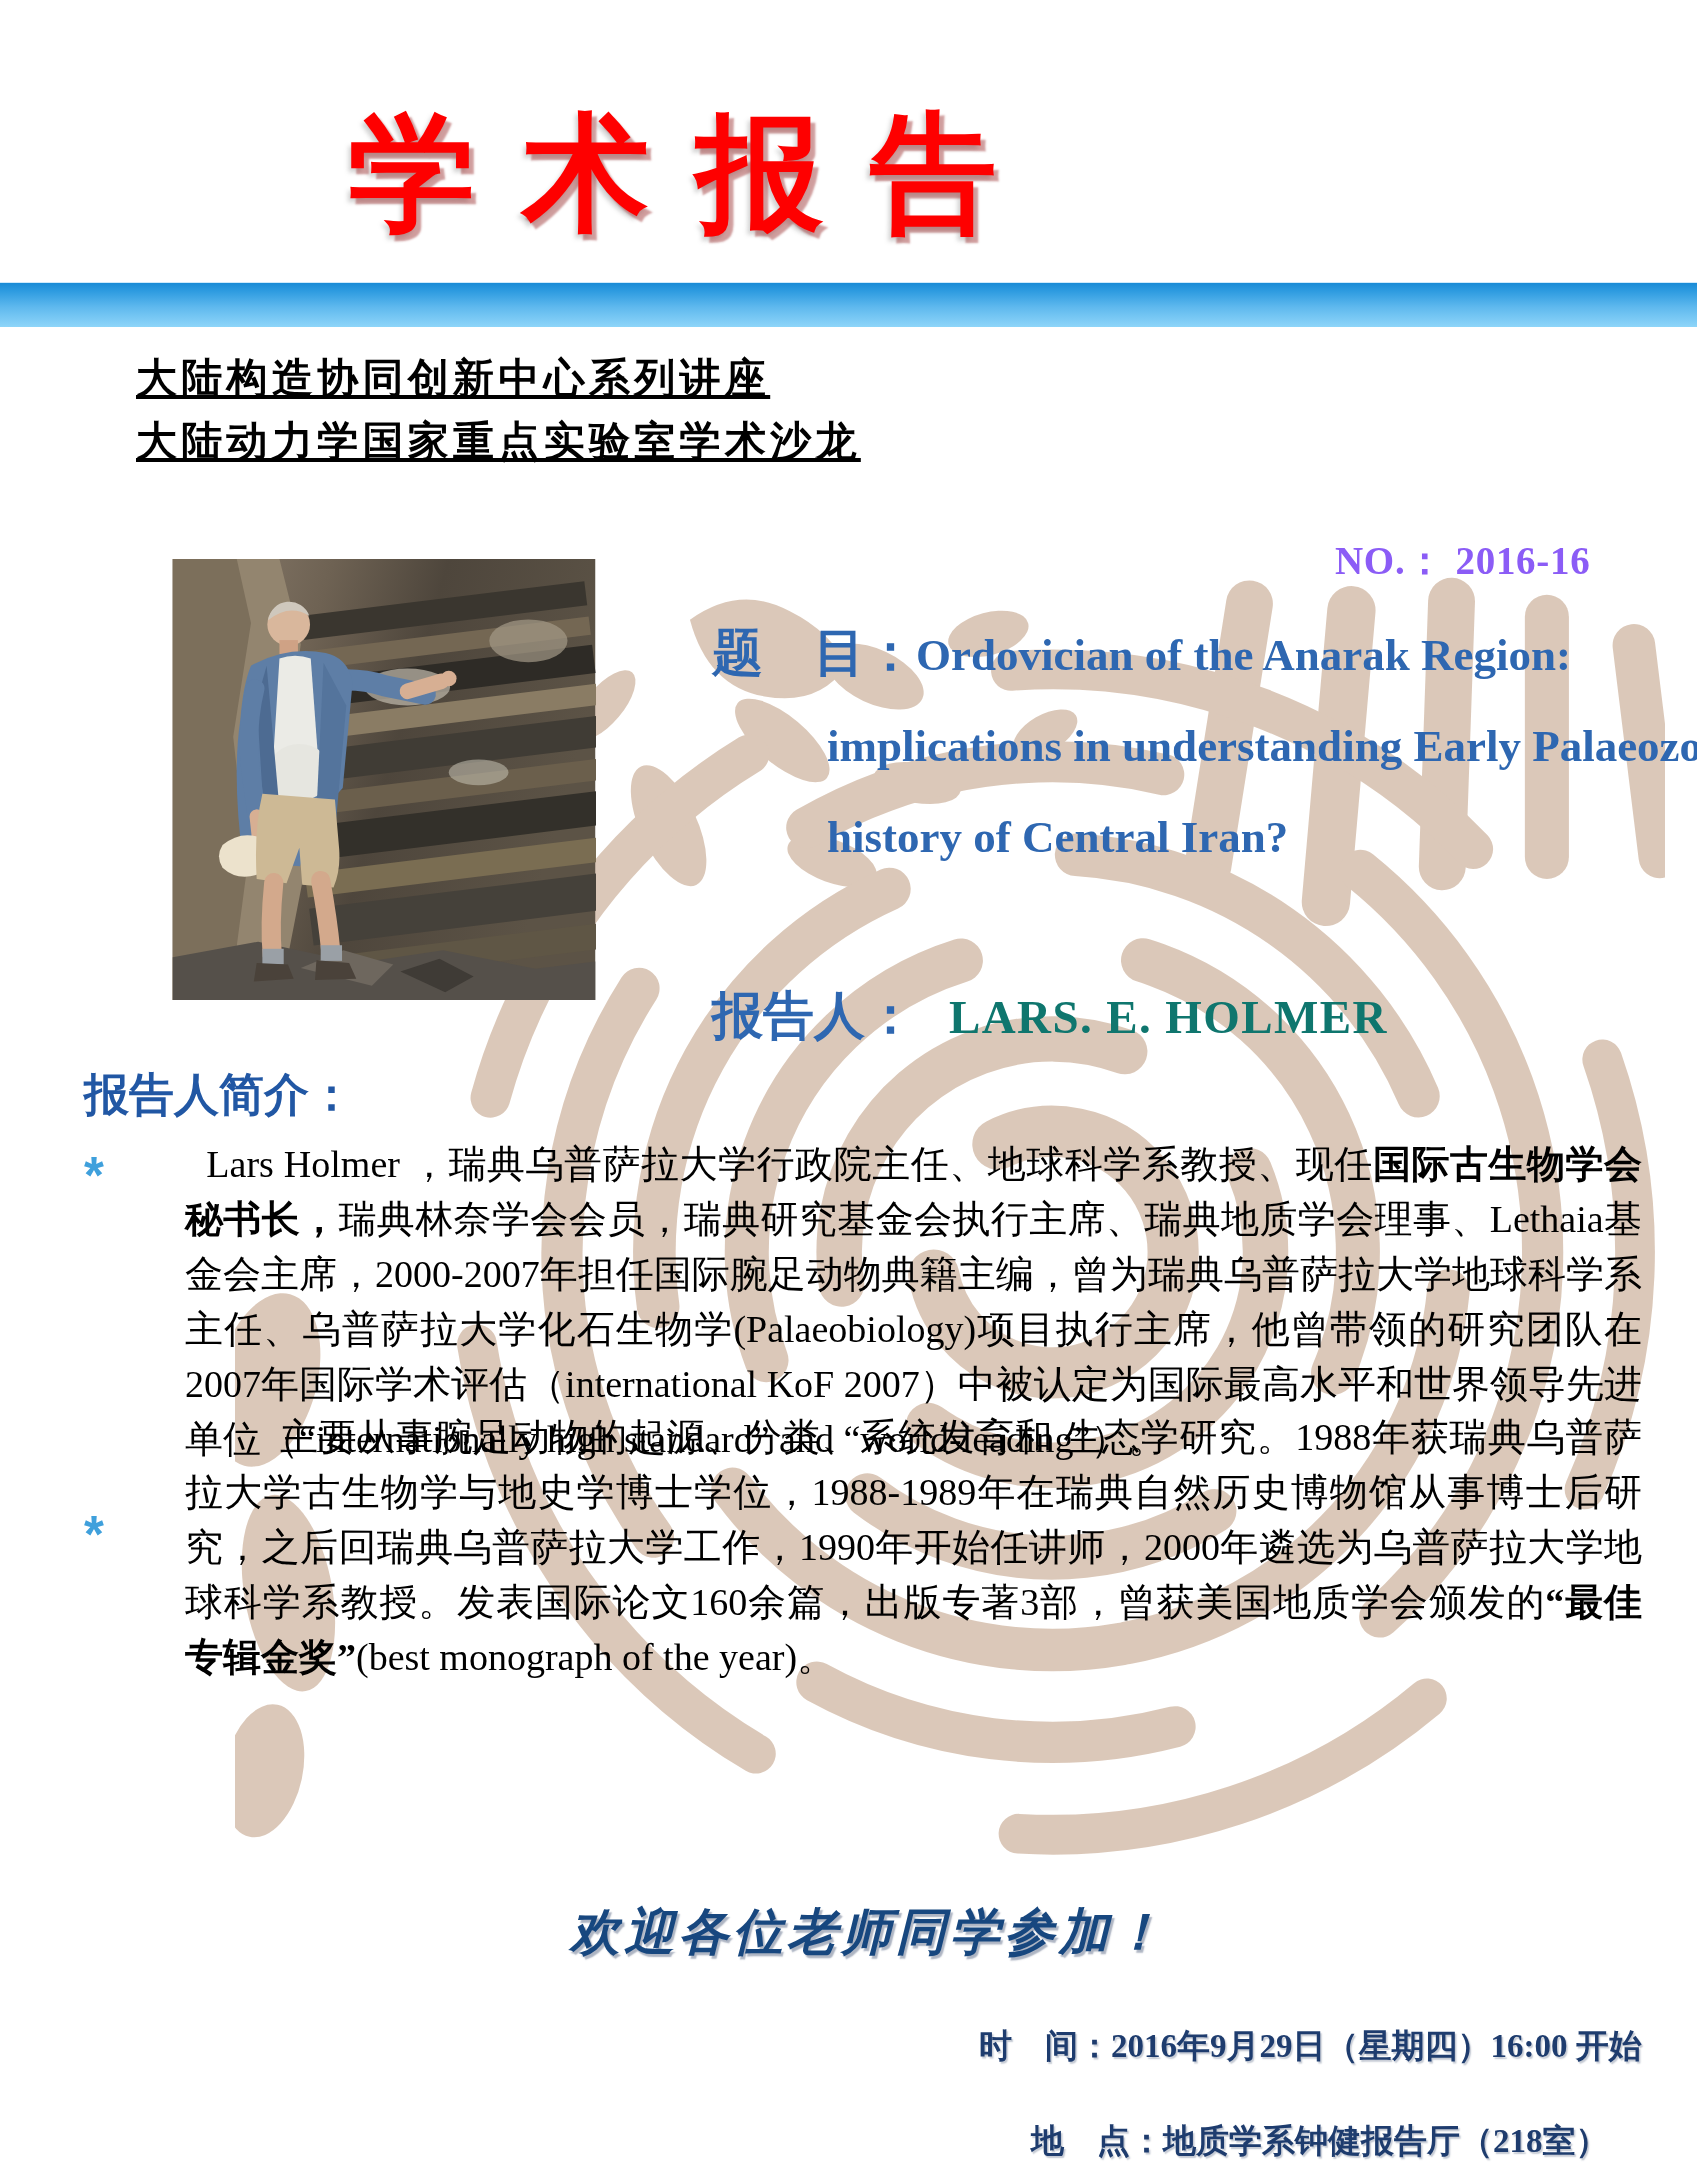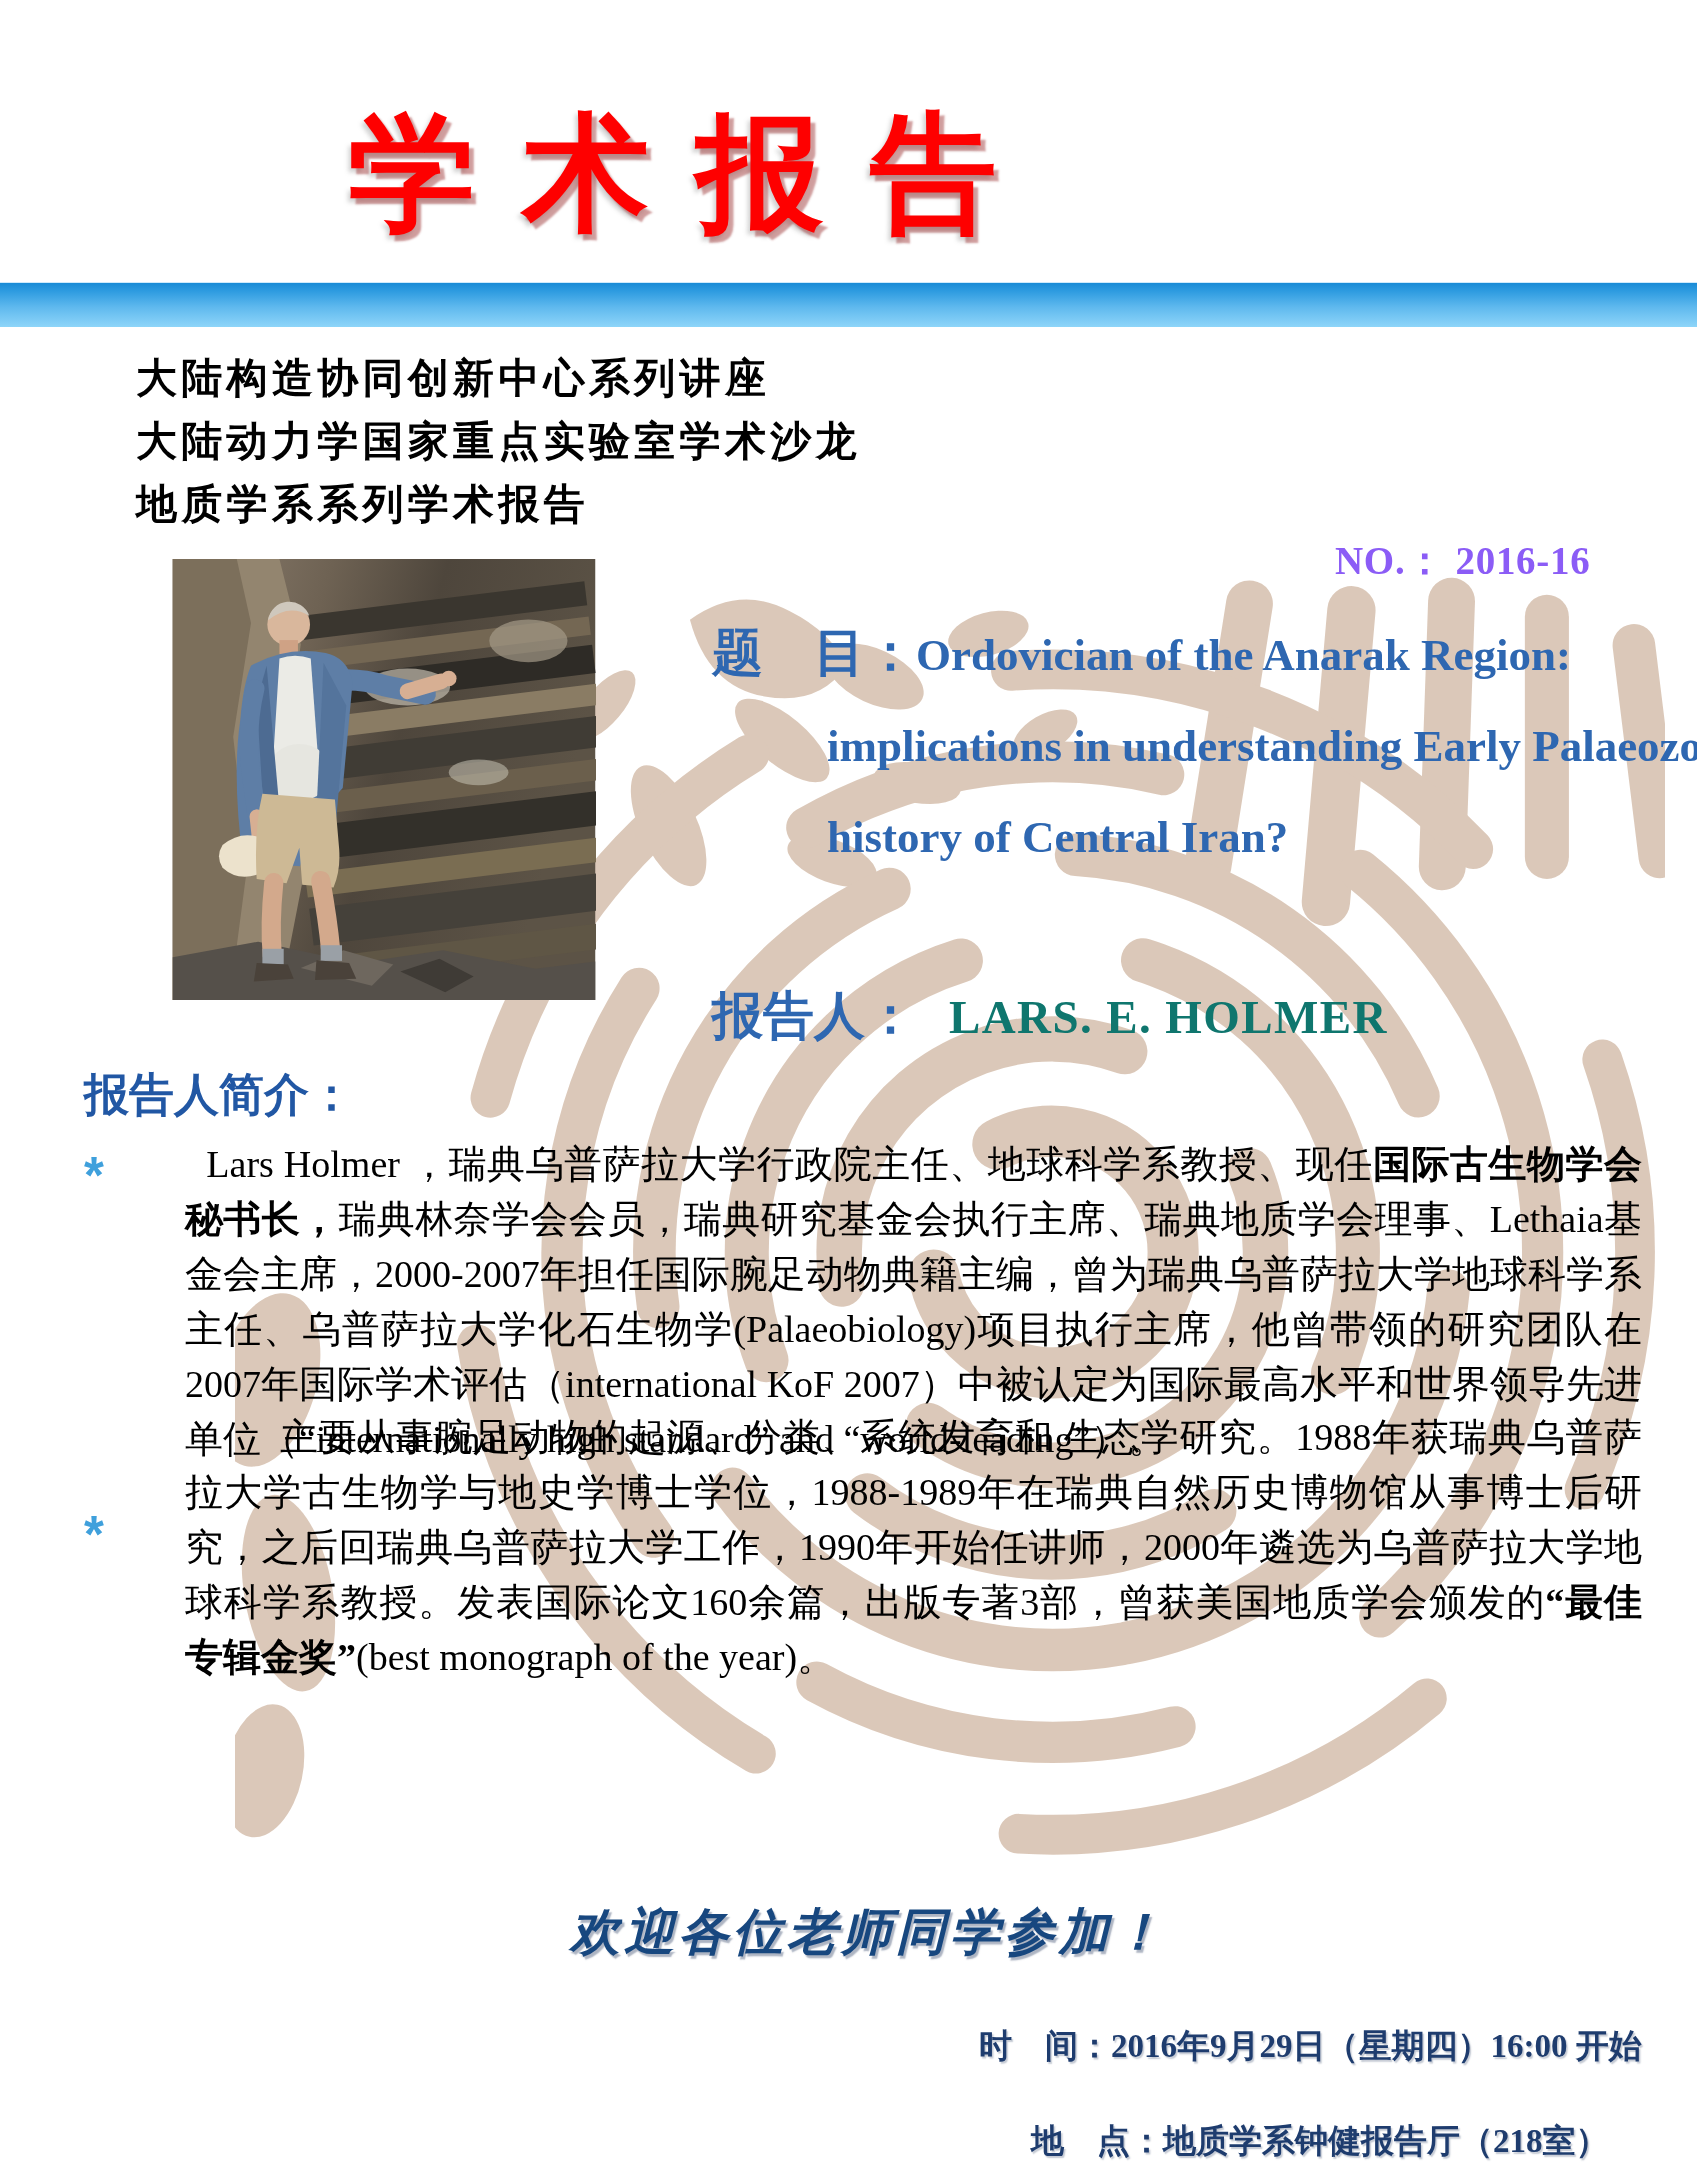--- a/index.html
+++ b/index.html
@@ -34,20 +34,21 @@
 
   
   #series-block {
     top: 347px; left: 136px; z-index: 3;
     font-weight: bold;
     font-size: 41px;
     line-height: 63px;
     color: #000;
     letter-spacing: 4.3px;
     font-family: "Liberation Serif", "DejaVu Serif", serif;
+    text-decoration: underline;
   }
 
   
   #report-number {
     top: 534px; left: 1335px; z-index: 3;
     font-weight: bold; font-size: 39px;
     color: #8b5cf6;
     letter-spacing: 0.7px;
   }
 
@@ -131,21 +132,20 @@
 </head>
 <body>
 
 <div class="abs" id="page-title">学 术 报 告</div>
 
 <div class="abs" id="title-divider-bar"></div>
 
 <div class="abs" id="series-block">
   <div>大陆构造协同创新中心系列讲座</div>
   <div>大陆动力学国家重点实验室学术沙龙</div>
-  <div>地质学系系列学术报告</div>
 </div>
 
 <div class="abs" id="report-number">NO.： 2016-16</div>
 
 <svg class="abs" id="fossil-watermark" viewBox="0 0 2012 1852" xmlns="http://www.w3.org/2000/svg" aria-hidden="true">
   <g fill="#dac6b6">
     <path d="M640 60 q70 -50 140 -12 q60 30 80 78 q-40 56 -115 42 q-80 -14 -105 -108z"></path>
     <ellipse cx="900" cy="140" rx="74" ry="38" transform="rotate(25 900 140)"></ellipse>
     <ellipse cx="1060" cy="80" rx="58" ry="30" transform="rotate(-15 1060 80)"></ellipse>
     <ellipse cx="770" cy="230" rx="82" ry="34" transform="rotate(40 770 230)"></ellipse>

